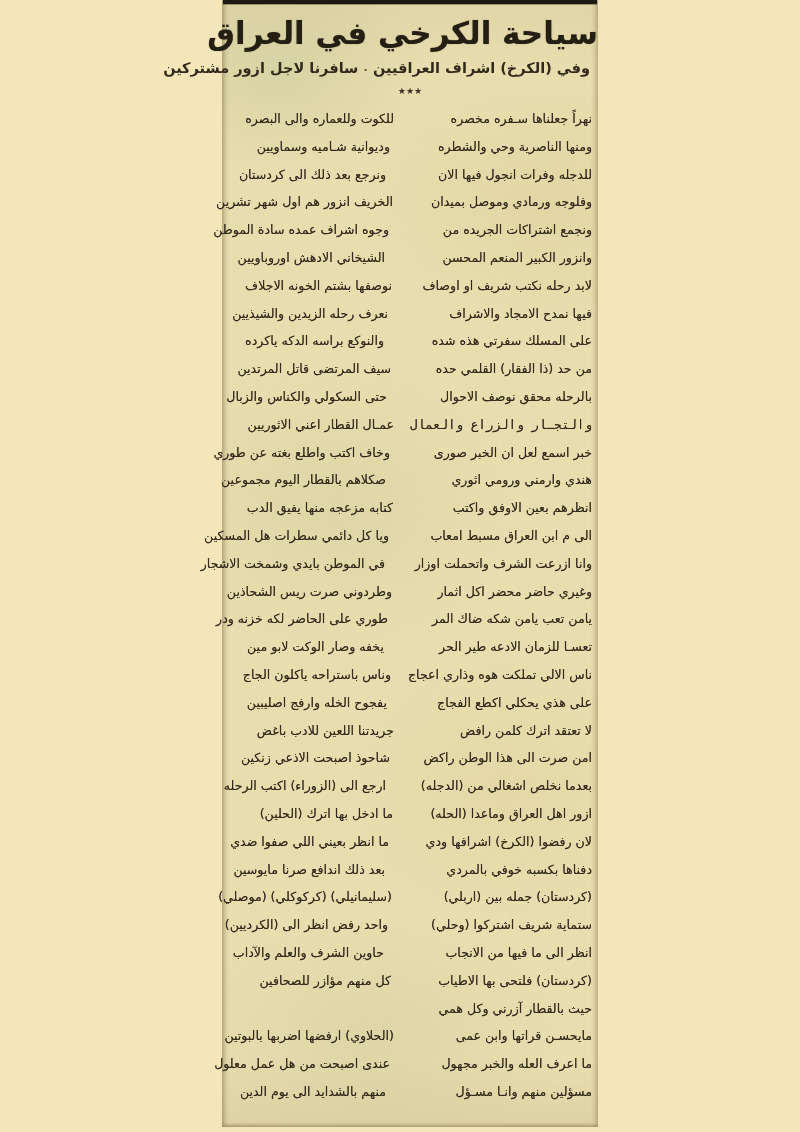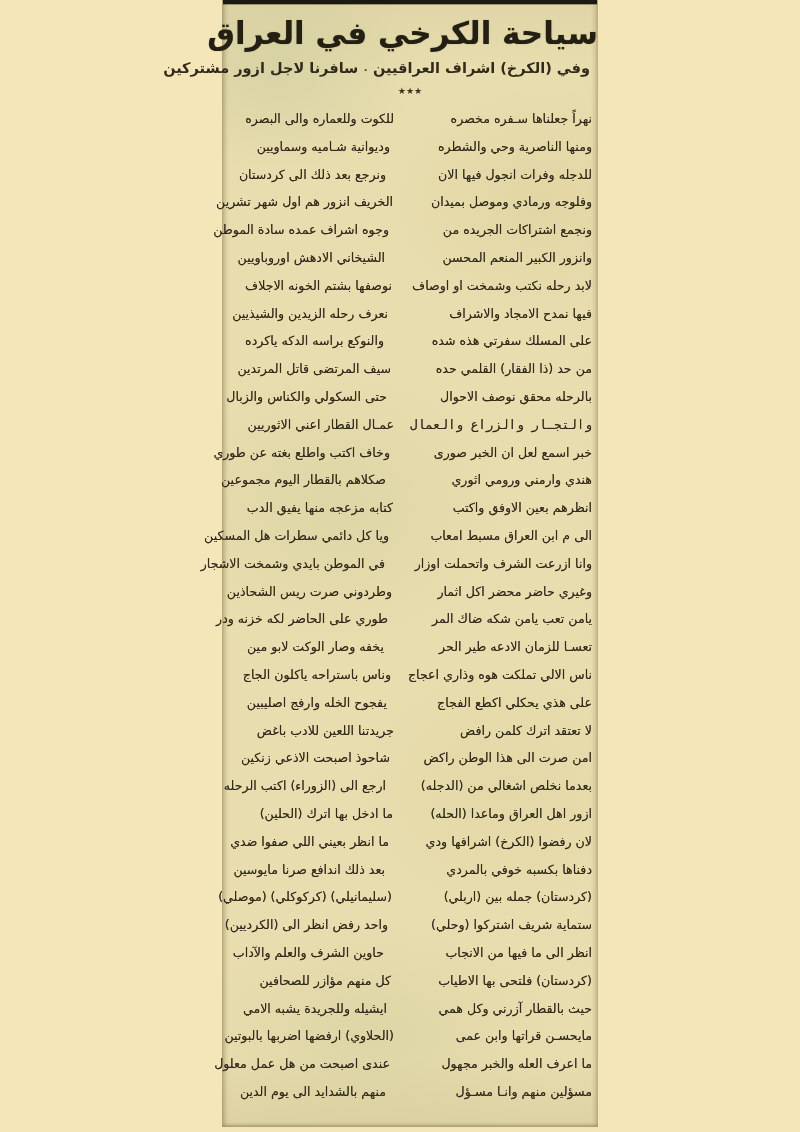--- a/index.html
+++ b/index.html
@@ -99,21 +99,21 @@
       </div>
       <div class="row">
         <div class="cell right" style="padding-left: 5px;">ونجمع اشتراكات الجريده من</div>
         <div class="cell left" style="padding-left: 4px;">وجوه اشراف عمده سادة الموطن</div>
       </div>
       <div class="row">
         <div class="cell right" style="padding-left: 9px;">وانزور الكبير المنعم المحسن</div>
         <div class="cell left" style="padding-left: 5px;">الشيخاني الادهش اوروباويين</div>
       </div>
       <div class="row">
-        <div class="cell right" style="padding-left: 2px;">لابد رحله نكتب وشمخت او اوصاف</div>
+        <div class="cell right" style="padding-left: 2px;">لابد رحله نكتب شريف او اوصاف</div>
         <div class="cell left" style="padding-left: 6px;">نوصفها بشتم الخونه الاجلاف</div>
       </div>
       <div class="row">
         <div class="cell right" style="padding-left: 6px;">فيها نمدح الامجاد والاشراف</div>
         <div class="cell left" style="padding-left: 7px;">نعرف رحله الزيدين والشيذيين</div>
       </div>
       <div class="row">
         <div class="cell right" style="padding-left: 10px;">على المسلك سفرتي هذه شده</div>
         <div class="cell left" style="padding-left: 8px;">والنوكع براسه الدكه ياكرده</div>
       </div>
@@ -204,21 +204,20 @@
       <div class="row">
         <div class="cell right" style="padding-left: 10px;">انظر الى ما فيها من الانجاب</div>
         <div class="cell left" style="padding-left: 4px;">حاوين الشرف والعلم والآداب</div>
       </div>
       <div class="row">
         <div class="cell right" style="padding-left: 3px;">(كردستان) فلتحى بها الاطياب</div>
         <div class="cell left" style="padding-left: 5px;">كل منهم مؤازر للصحافين</div>
       </div>
       <div class="row">
         <div class="cell right" style="padding-left: 7px;">حيث بالقطار آزرني وكل همي</div>
-        <div class="cell left" style="padding-left: 6px;">ايشيله وللجريدة يشبه الامي</div>
       </div>
       <div class="row">
         <div class="cell right" style="padding-left: 0px;">مايحسـن قراتها وابن عمى</div>
         <div class="cell left" style="padding-left: 7px;">(الحلاوي) ارفضها اضربها بالبوتين</div>
       </div>
       <div class="row">
         <div class="cell right" style="padding-left: 4px;">ما اعرف العله والخبر مجهول</div>
         <div class="cell left" style="padding-left: 8px;">عندى اصبحت من هل عمل معلول</div>
       </div>
       <div class="row">

